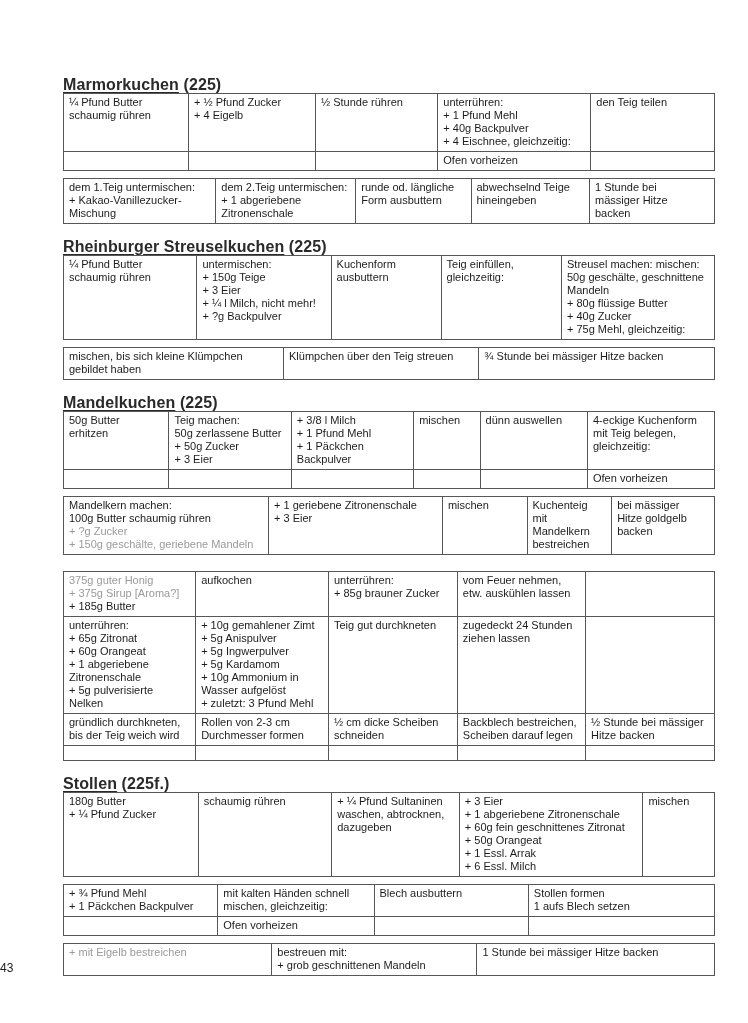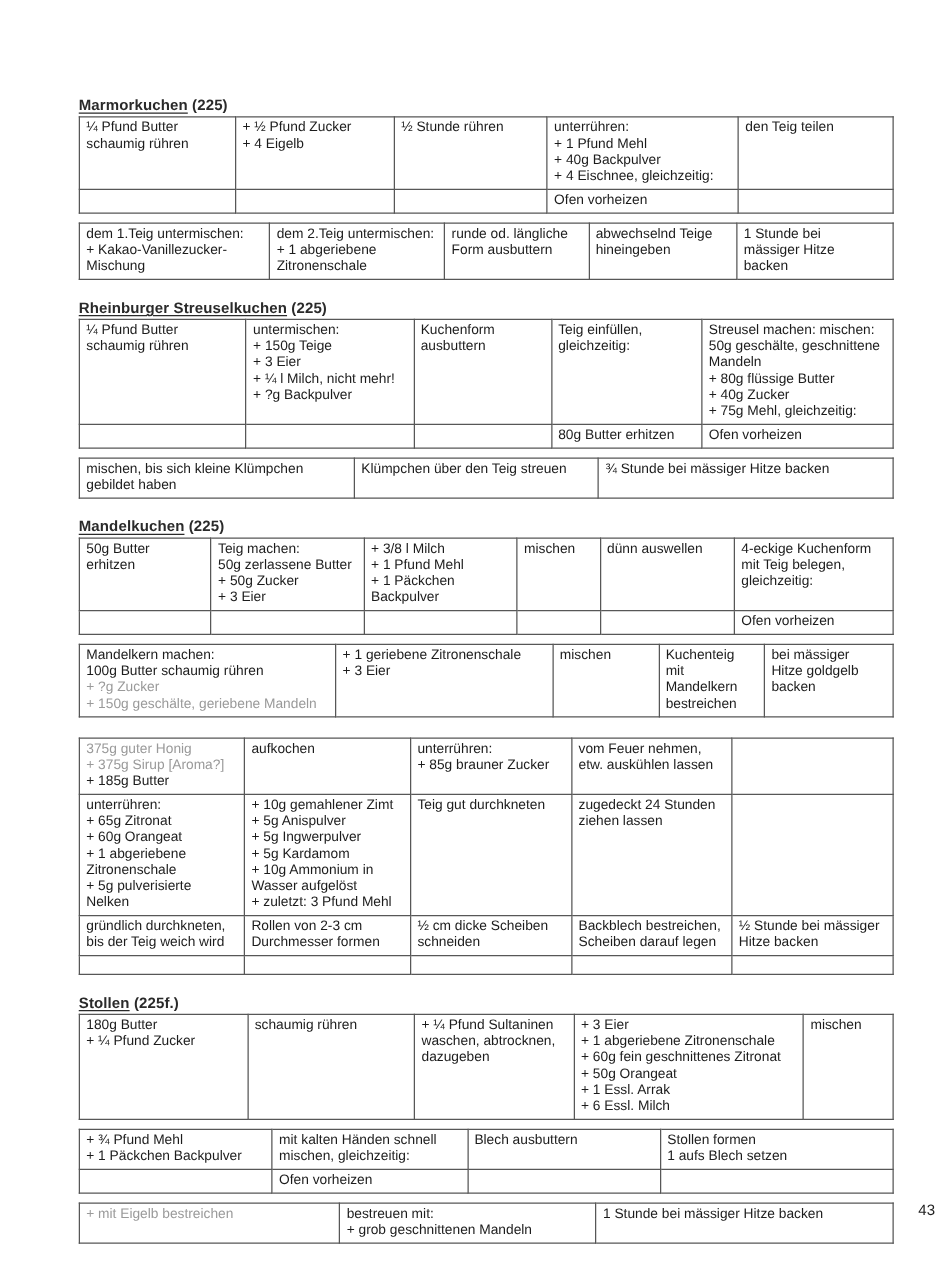--- a/index.html
+++ b/index.html
@@ -12,42 +12,42 @@
     margin:0 auto;
     background:var(--bg);
     box-sizing:border-box;
     padding:78px 31px 0 63px;
     font-family:"Liberation Sans","DejaVu Sans",sans-serif;
     color:var(--ink);
     overflow:hidden;
   }
   section.recipe{margin:0 0 10px 0;}
   h2.recipe-title{
-    font-size:12px;line-height:13px;font-weight:bold;
+    font-size:16px;line-height:13px;font-weight:bold;
     margin:0 0 2px 0;color:#2a2a2a;letter-spacing:.1px;
   }
   h2 .title-name{text-decoration:underline;text-underline-offset:2px;}
   table.recipe-table{
     border-collapse:collapse;table-layout:fixed;
     width:652px;margin:0 0 7px 0;padding-left:28px;
   }
   table.recipe-table:last-child{margin-bottom:16px;}
   td{
     border:1px solid var(--border);
     vertical-align:top;
     padding:2px 4px 3px 5px;
     font-size:11px;line-height:13px;
     color:var(--ink);
     overflow:hidden;
   }
   td .line{min-height:13px;}
   td .line.faded{color:var(--faded);}
   .page-number{
     position:absolute;left:0;right:0;top:961px;
-    text-align:right;font-size:12px;color:#222;
+    text-align:left;font-size:12px;color:#222;
   }
 </style>
 </head>
 <body>
 
 <div class="page">
   <main id="sections">
       <section class="recipe">
         <h2 class="recipe-title"><span class="title-name">Marmorkuchen</span><span class="title-ref"> (225)</span></h2>
         <table class="recipe-table">
@@ -162,31 +162,20 @@
               </td>
               <td>
                 <div class="line">Streusel machen: mischen:</div>
                 <div class="line">50g geschälte, geschnittene</div>
                 <div class="line">Mandeln</div>
                 <div class="line">+ 80g flüssige Butter</div>
                 <div class="line">+ 40g Zucker</div>
                 <div class="line">+ 75g Mehl, gleichzeitig:</div>
               </td>
             </tr>
-            <tr style="height: 16px;">
-              <td></td>
-              <td></td>
-              <td></td>
-              <td>
-                <div class="line">80g Butter erhitzen</div>
-              </td>
-              <td>
-                <div class="line">Ofen vorheizen</div>
-              </td>
-            </tr>
           </tbody>
         </table>
         <table class="recipe-table">
           <colgroup>
             <col style="width: 33.8%;">
             <col style="width: 30%;">
             <col style="width: 36.2%;">
           </colgroup>
           <tbody>
             <tr>

